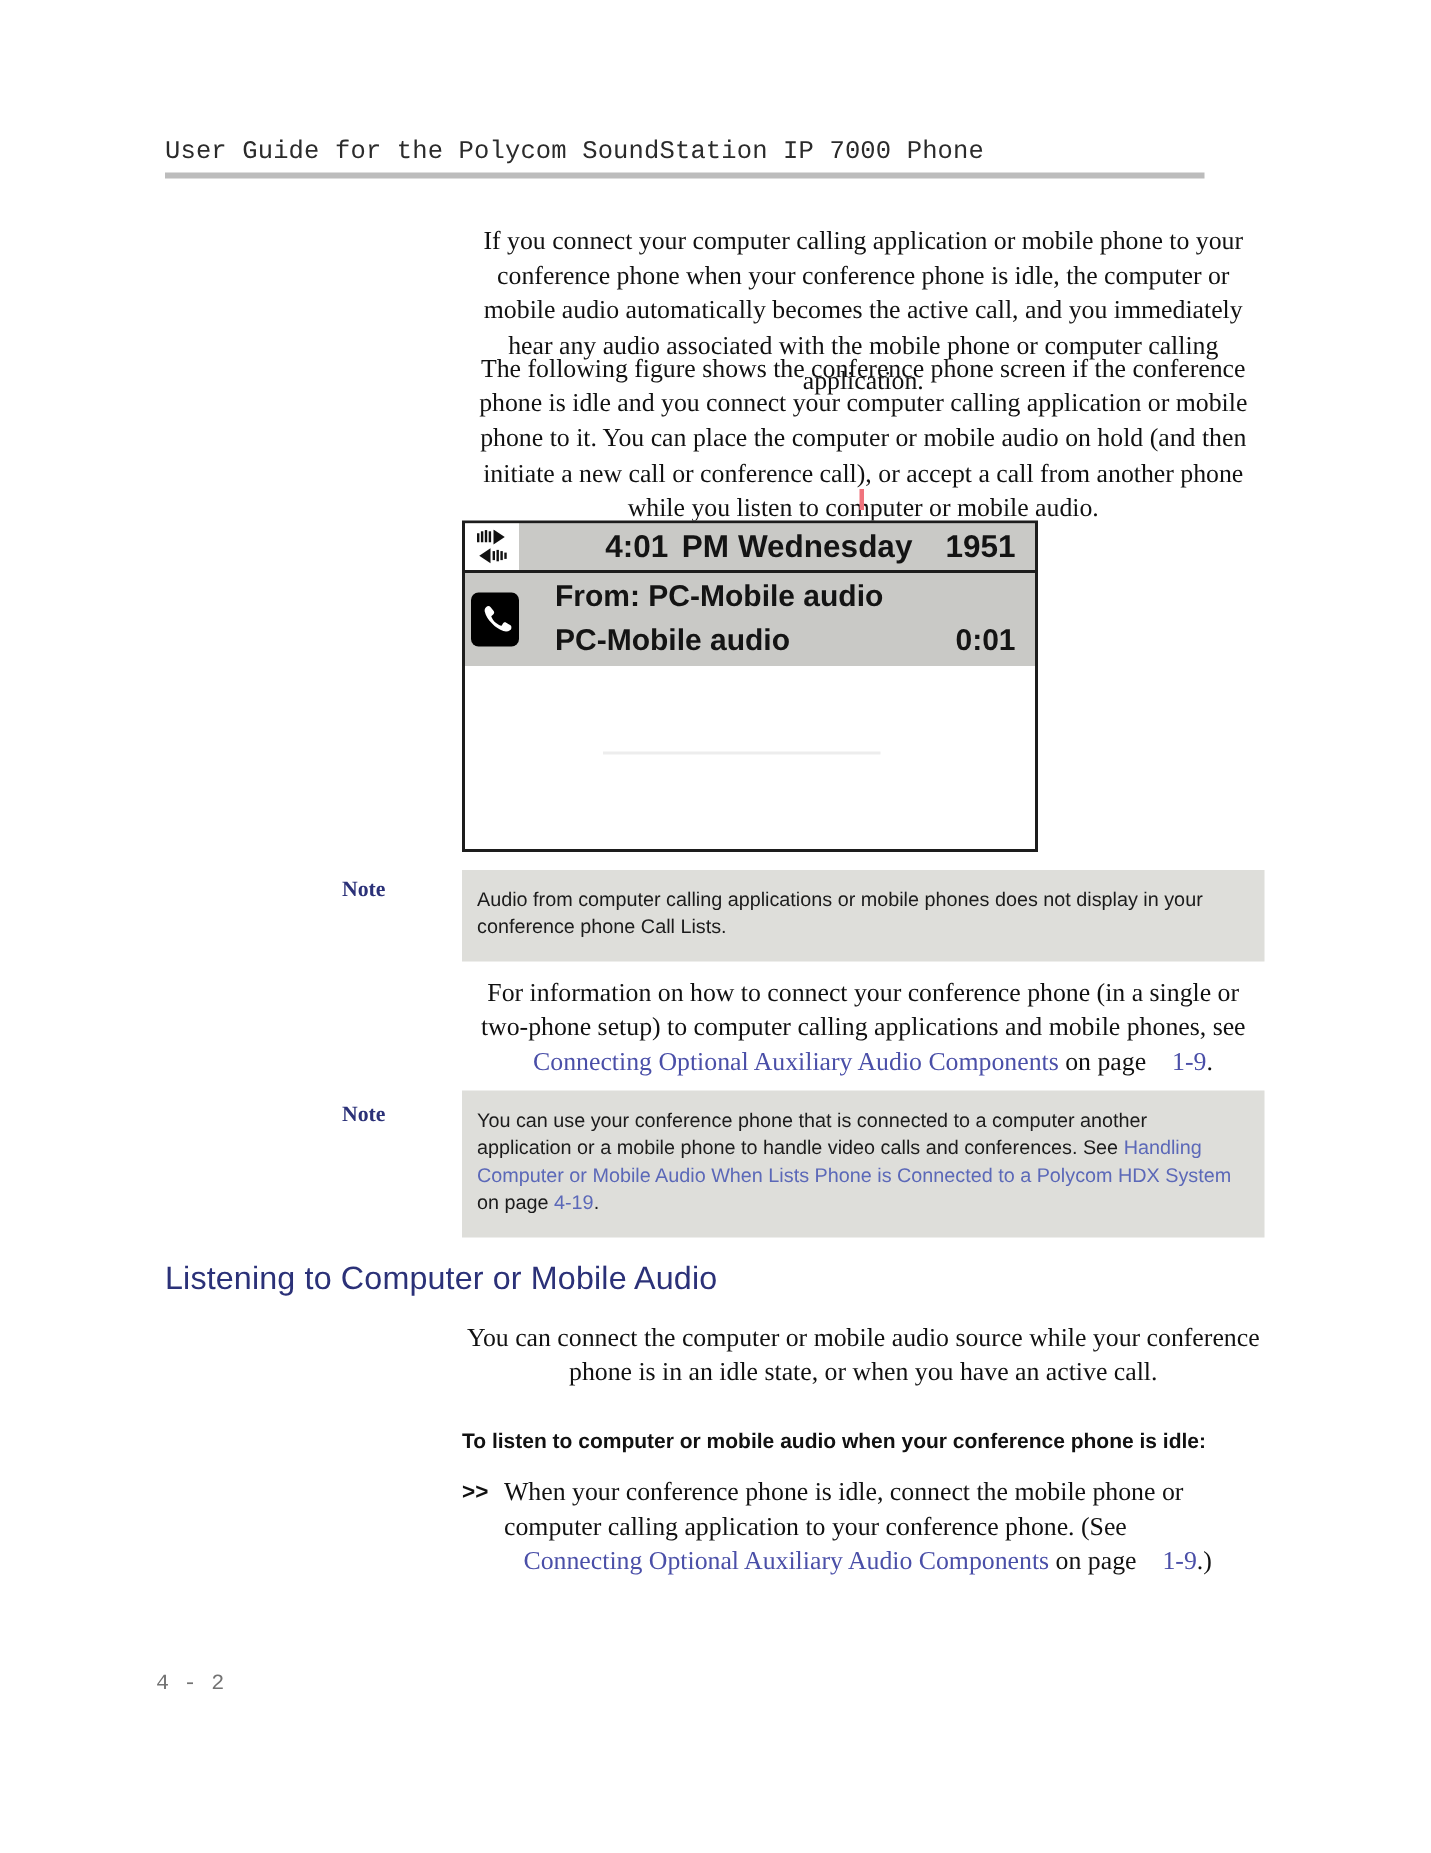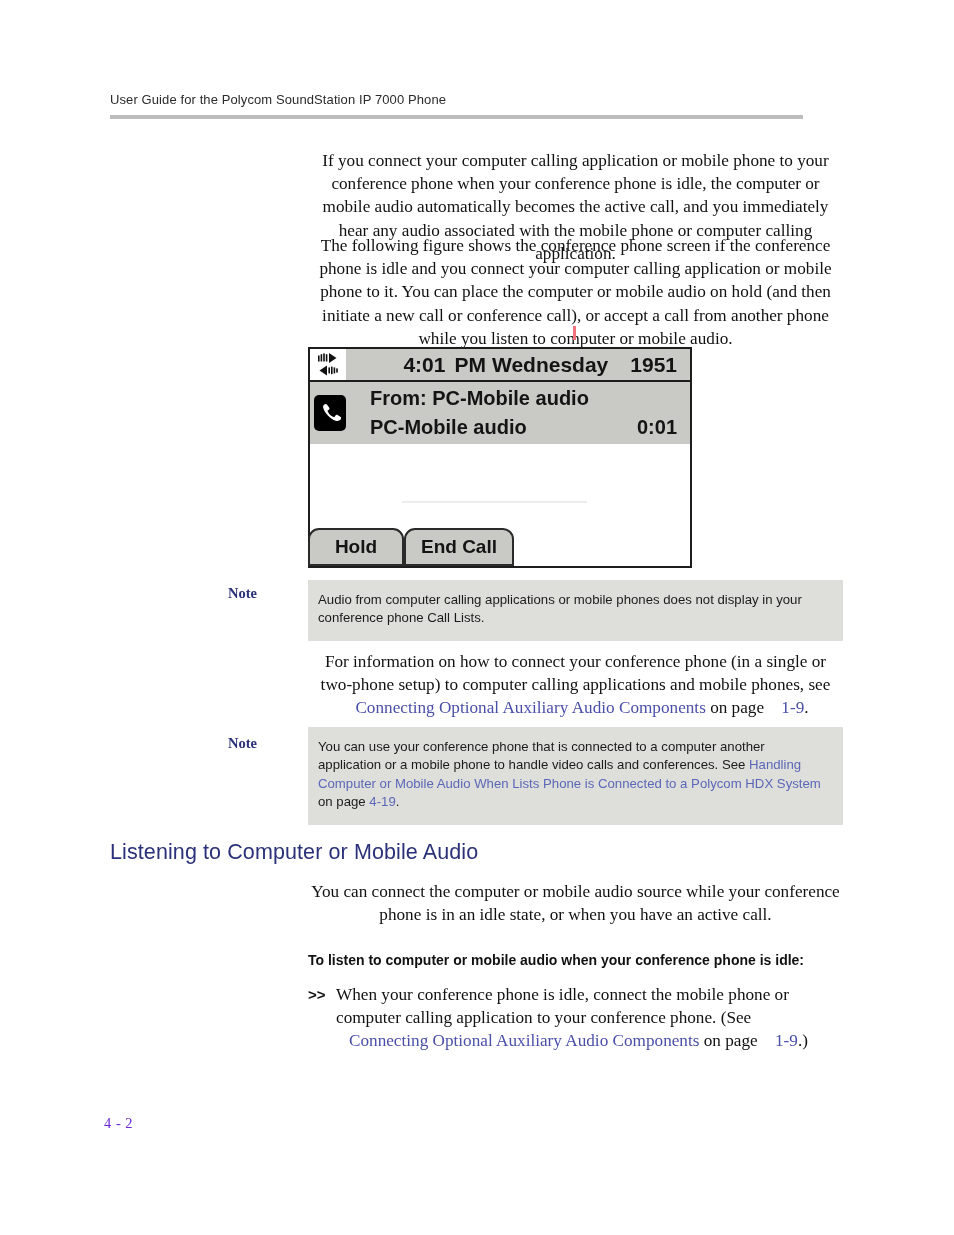--- a/index.html
+++ b/index.html
@@ -17,22 +17,22 @@
   }
 
   
   #page-header {
     position: absolute;
     left: 110px;
     top: 92px;
     width: 690px;
   }
   #page-header .header-text {
-    font-family: Liberation Sans, sans-serif;
-    font-size: 13px;
+    font-family: Liberation Mono, monospace;
+    font-size: 17px;
     letter-spacing: 0.1px;
     color: #2b2b2b;
     white-space: nowrap;
   }
   #header-rule {
     position: absolute;
     left: 110px;
     top: 115px;
     width: 693px;
     height: 4px;
@@ -272,23 +272,23 @@
     font-size: 17.2px;
     line-height: 23.2px;
     color: #111111;
   }
 
   
   #page-number {
     position: absolute;
     left: 104px;
     top: 1115px;
-    font-family: Liberation Serif, serif;
+    font-family: Liberation Mono, monospace;
     font-size: 14.5px;
-    color: #6d28d9;
+    color: #737373;
     letter-spacing: 0.5px;
   }
 </style>
 </head>
 <body>
 
 <div id="page-header">
   <div class="header-text">User Guide for the Polycom SoundStation IP 7000 Phone</div>
 </div>
 <div id="header-rule"></div>
@@ -340,24 +340,20 @@
         <div class="call-line">
           <span>PC-Mobile audio</span>
           <span>0:01</span>
         </div>
       </div>
     </div>
 
     <div id="screen-blank"></div>
     <div id="faint-divider"></div>
 
-    <div id="softkey-row">
-      <div class="softkey" id="softkey-hold">Hold</div>
-      <div class="softkey" id="softkey-end">End Call</div>
-    </div>
 
   </div>
 </div>
 
 <div class="note-label" style="top:585px;">Note</div>
 <div class="note-box" style="top:580px;">
   <div class="note-text">Audio from computer calling applications or mobile phones does not display in your conference phone Call Lists.</div>
 </div>
 
 <div class="body-col para" style="top:650px;">

